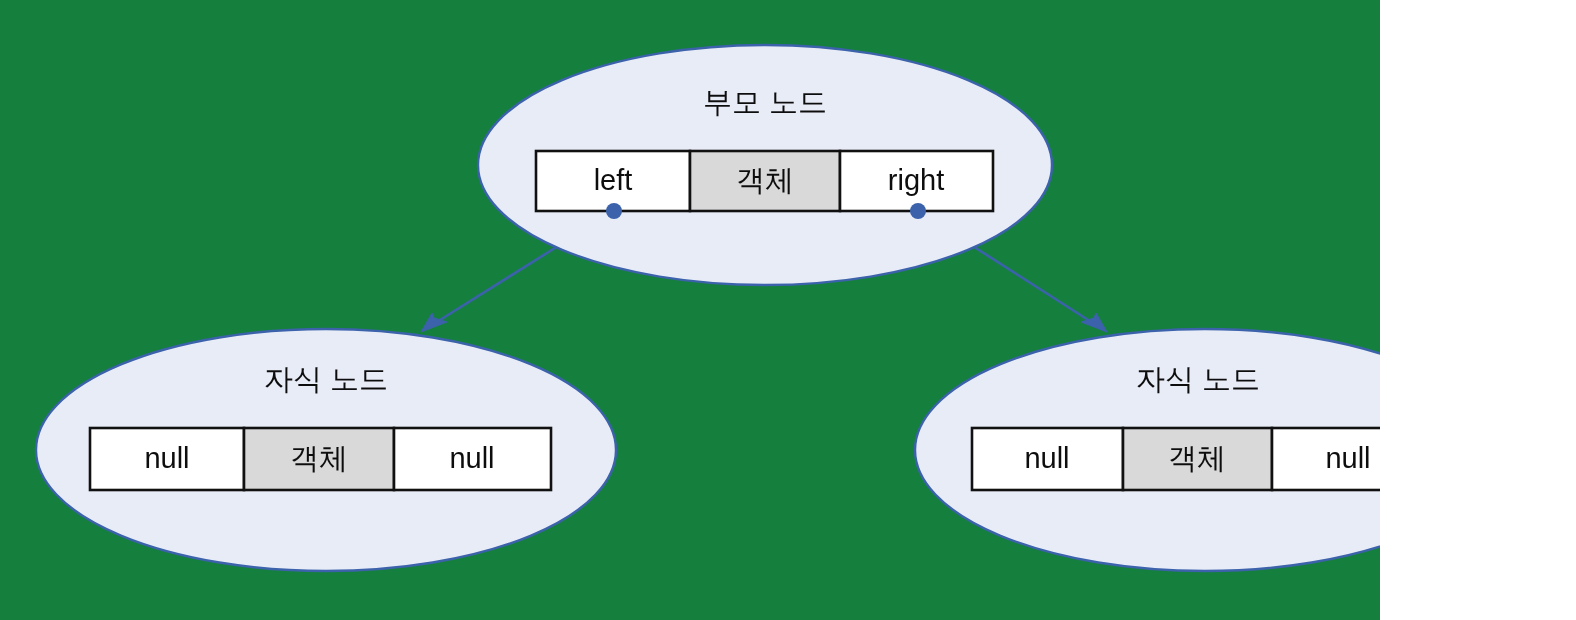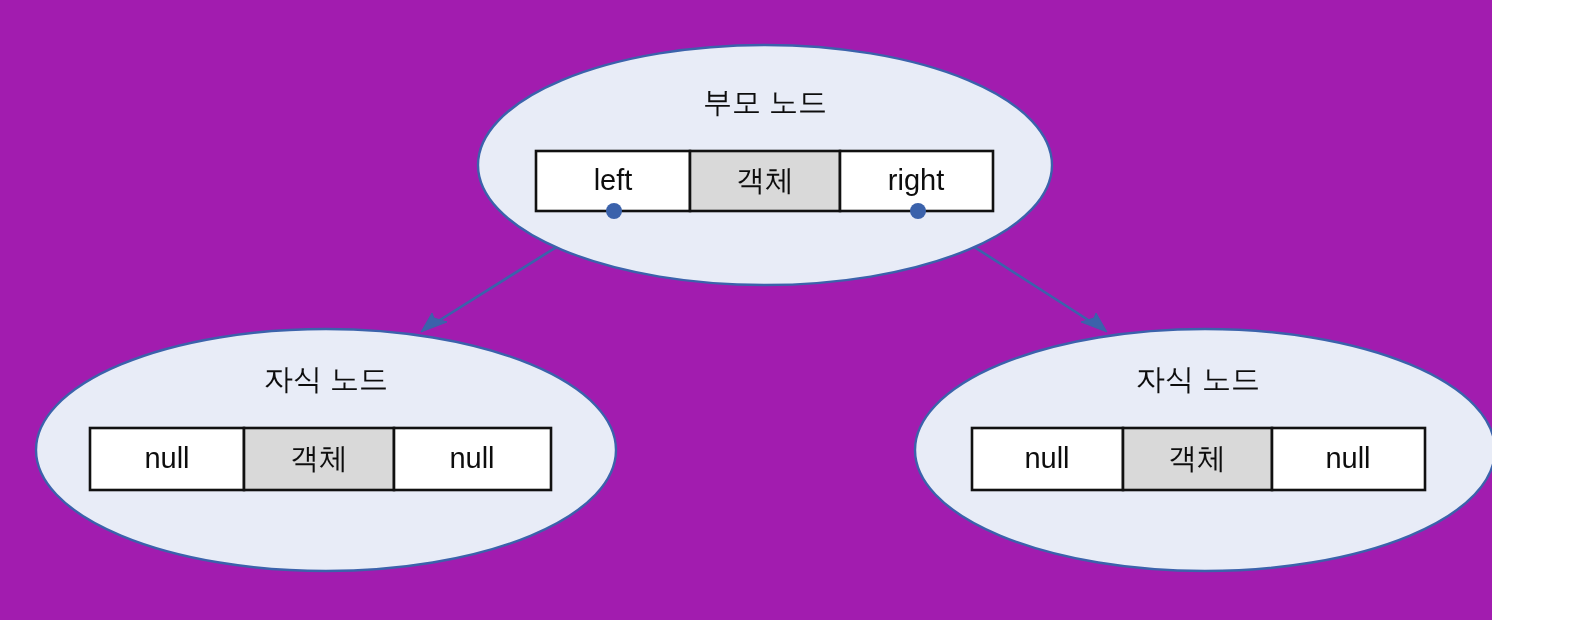--- a/index.html
+++ b/index.html
@@ -5,23 +5,23 @@
   html, body {
     margin: 0;
     padding: 0;
     background: #ffffff;
   }
   body {
     font-family: "Liberation Sans", "DejaVu Sans", sans-serif;
   }
   #canvas {
     position: relative;
-    width: 1492px;
+    width: 1380px;
     height: 620px;
-    background: #a21caf;
+    background: #15803d;
     overflow: hidden;
   }
   #diagram-svg {
     position: absolute;
     top: 0;
     left: 0;
     width: 1576px;
     height: 620px;
     display: block;
   }

